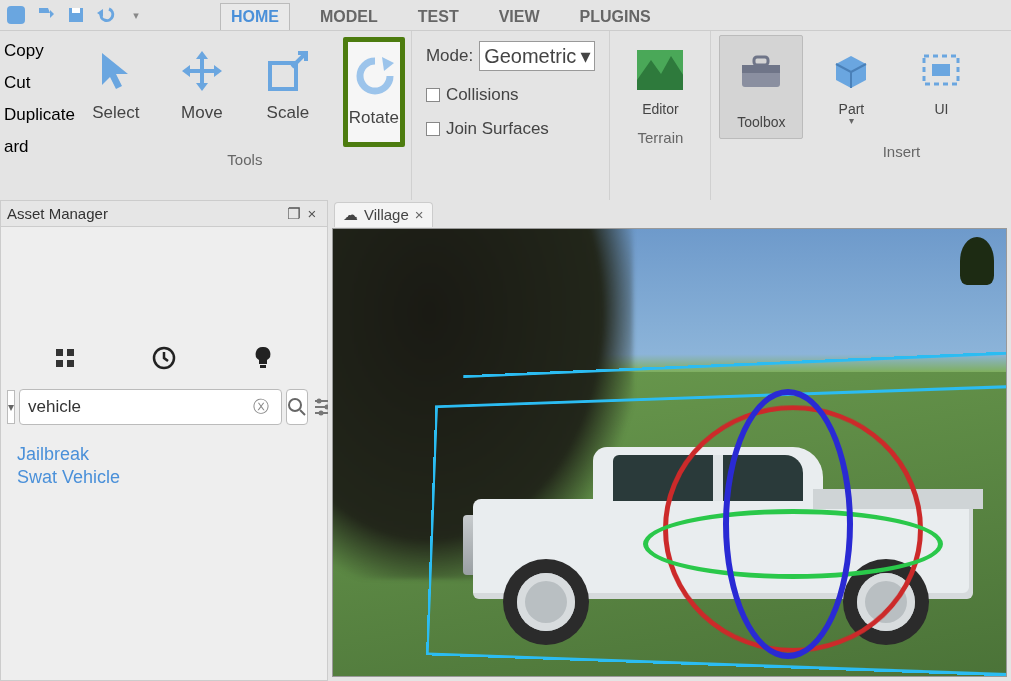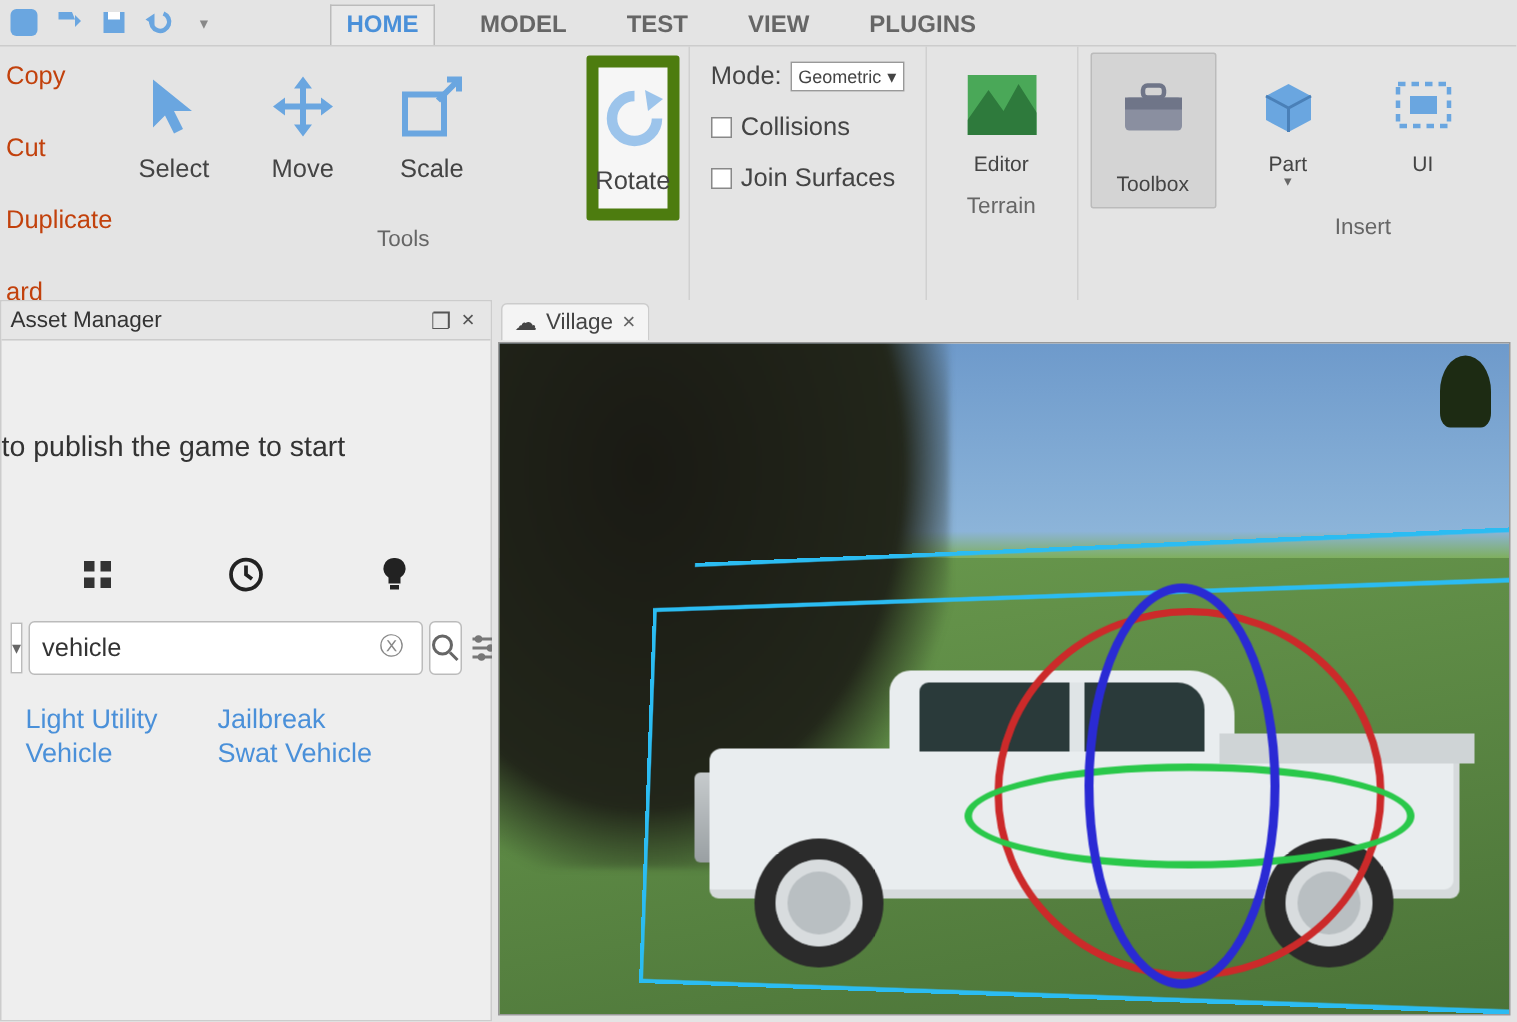--- a/index.html
+++ b/index.html
@@ -10,34 +10,34 @@
   .qat-icon { width: 24px; height: 24px; margin-right: 6px; display: flex; align-items: center; justify-content: center; }
 
   
   .menu-tabs { position: absolute; top: 0; left: 220px; height: 30px; display: flex; align-items: flex-end; gap: 20px; font-weight: bold; }
   .menu-tab { font-size: 16px; color: #666; padding: 4px 10px; cursor: pointer; }
   .menu-tab.active { color: #4a90d9; border: 1px solid #bbb; border-bottom: none; background: #e9e9e9; }
 
   
   .ribbon { position: absolute; top: 30px; left: 0; right: 0; height: 170px; background: #e4e4e4; border-top: 1px solid #ccc; display: flex; }
 
-  .clip-group { width: 90px; padding: 8px 4px; display: flex; flex-direction: column; gap: 24px; font-size: 17px; color: #c2410c; }
+  .clip-group { width: 90px; padding: 8px 4px; display: flex; flex-direction: column; gap: 8px; font-size: 17px; color: #000000; }
   .clip-item { cursor: pointer; padding: 2px 0; }
 
   .tool-group { display: flex; flex-direction: column; align-items: center; border-right: 1px solid #d0d0d0; padding: 6px 6px 2px 6px; }
   .tool-row { display: flex; gap: 24px; align-items: center; }
   .tool-btn { display: flex; flex-direction: column; align-items: center; justify-content: flex-start; width: 62px; height: 110px; padding: 4px; cursor: pointer; border-radius: 2px; }
-  .tool-btn.highlight { border: 8px solid #4d7c0f; background: #f6f6f6; margin-left: 48px; }
+  .tool-btn.highlight { border: 5px solid #4d7c0f; background: #f6f6f6; }
   .tool-icon { width: 44px; height: 44px; margin-top: 8px; margin-bottom: 10px; display:flex; align-items:center; justify-content:center; }
   .tool-label { font-size: 17px; color: #444; }
   .group-label { font-size: 15px; color: #666; margin-top: 4px; }
 
   .mode-group { display: flex; flex-direction: column; gap: 14px; padding: 10px 14px; border-right: 1px solid #d0d0d0; }
   .mode-row { display: flex; align-items: center; gap: 6px; font-size: 17px; color: #444; }
-  .mode-select { background: #fff; border: 1px solid #999; padding: 2px 4px; font-size: 12px; display:flex; align-items:center; gap:4px; cursor:pointer;}
+  .mode-select { background: #fff; border: 1px solid #999; padding: 2px 4px; font-size: 20px; display:flex; align-items:flex-end; gap:4px; cursor:pointer;}
   .chk { width: 14px; height: 14px; border: 1px solid #888; background: #fff; }
 
   .big-btn { display: flex; flex-direction: column; align-items: center; width: 84px; padding: 8px 4px; cursor: pointer; }
   .big-btn.boxed { background: #d4d4d4; border: 1px solid #bbb; border-radius: 2px; gap: 12px; }
   .big-icon { width: 46px; height: 42px; margin: 6px 0 10px 0; display:flex; align-items:center; justify-content:center; }
   .big-label { font-size: 14px; color: #444; }
   .drop-carat { font-size: 10px; color: #666; margin-top:-2px;}
 
   .terrain-group, .insert-group { display: flex; flex-direction: column; align-items: center; padding: 4px 8px; border-right: 1px solid #d0d0d0; }
   .insert-row { display: flex; gap: 6px; }
@@ -266,21 +266,20 @@
 
 <div class="asset-panel">
   <div class="panel-header">
     <span>Asset Manager</span>
     <span class="spacer"></span>
     <span class="ctrl">❐</span>
     <span class="ctrl">×</span>
   </div>
 
   <div class="asset-msg">
-    <div>to publish the game to start</div>
   </div>
 
   <div class="asset-toolbar">
     <div class="asset-tb-btn">
       <svg width="22" height="22">
           <rect x="2" y="2" width="7" height="7" fill="#333"></rect>
           <rect x="13" y="2" width="7" height="7" fill="#333"></rect>
           <rect x="2" y="13" width="7" height="7" fill="#333"></rect>
           <rect x="13" y="13" width="7" height="7" fill="#333"></rect>
         </svg>
@@ -315,24 +314,20 @@
       <svg width="22" height="22">
           <path d="M3 5 L19 5 M3 11 L19 11 M3 17 L19 17" stroke="#777" stroke-width="2"></path>
           <circle cx="7" cy="5" r="2.5" fill="#777"></circle>
           <circle cx="15" cy="11" r="2.5" fill="#777"></circle>
           <circle cx="9" cy="17" r="2.5" fill="#777"></circle>
         </svg>
     </div>
   </div>
 
   <div class="results">
-    <div class="result-col">
-      <a>Light Utility</a>
-      <a>Vehicle</a>
-    </div>
     <div class="result-col">
       <a>Jailbreak</a>
       <a>Swat Vehicle</a>
     </div>
   </div>
 </div>
 
 <div class="viewport-wrap">
   <div class="vp-tabs">
     <div class="vp-tab">

